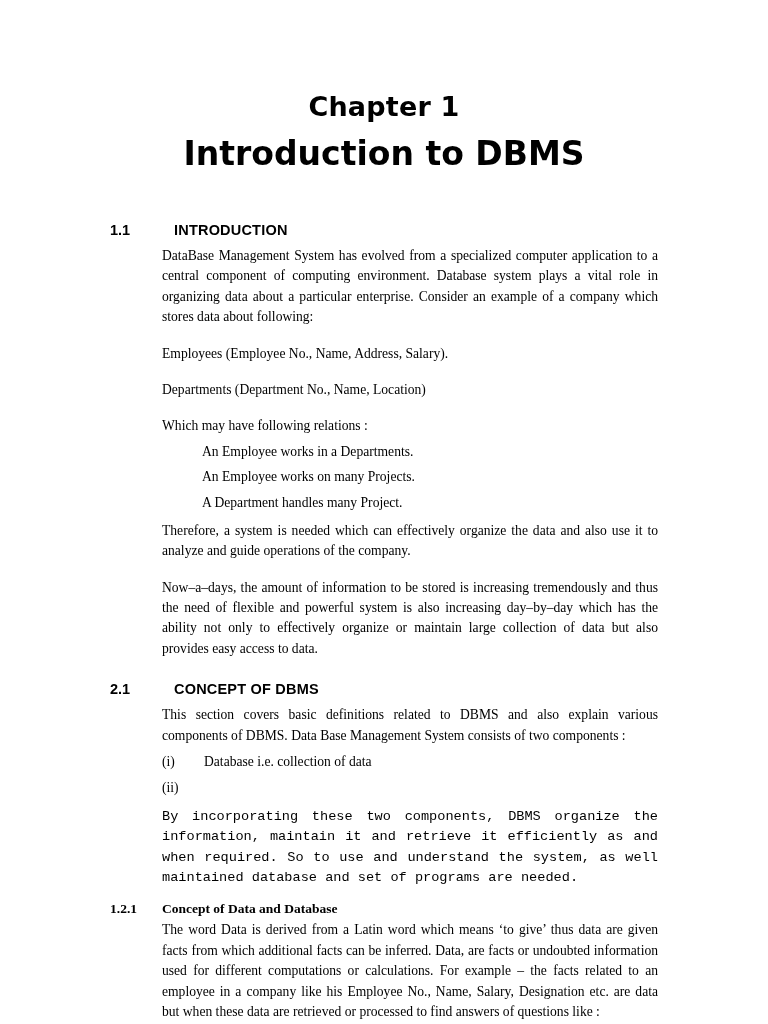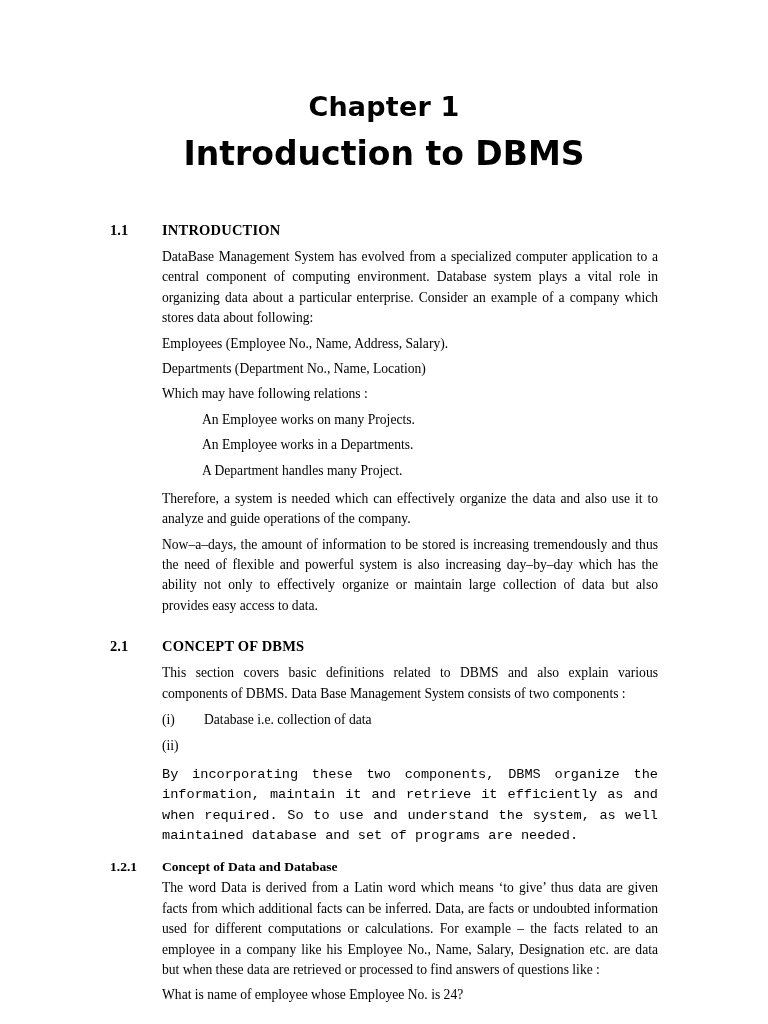--- a/index.html
+++ b/index.html
@@ -43,24 +43,25 @@
     width: 548px;
     padding-top: 50px;
   }
   .section {
     position: relative;
     margin-top: 0;
   }
   .sec-head {
     display: flex;
     align-items: baseline;
-    font-family: Liberation Serif, serif;
+    font-family: Liberation Sans, sans-serif;
     font-weight: bold;
     font-size: 14.5px;
     margin-bottom: 8px;
+    gap: 12px;
   }
   .sec-num {
     width: 52px;
     flex: 0 0 52px;
   }
   .sec-title {
     letter-spacing: 0.2px;
   }
   .sub-head {
     display: flex;
@@ -78,21 +79,21 @@
     padding-left: 52px;
   }
   p.para {
     margin: 0 0 0 0;
     font-size: 13.6px;
     line-height: 1.5;
     text-align: justify;
     text-justify: inter-word;
   }
   p.para + p.para {
-    margin-top: 5px;
+    margin-top: 16px;
   }
   p.tight {
     margin-top: 5px;
   }
   .list-line {
     font-size: 13.6px;
     line-height: 1.5;
     margin-top: 5px;
   }
   .indent-1 {
@@ -126,22 +127,22 @@
       <div class="sec-head">
         <span class="sec-num">1.1</span>
         <span class="sec-title">INTRODUCTION</span>
       </div>
       <div class="body-block">
         <p class="para">DataBase Management System has evolved from a specialized computer application to a central component of computing environment. Database system plays a vital role in organizing data about a particular enterprise. Consider an example of a company which stores data about following:</p>
         <p class="para tight">Employees (Employee No., Name, Address, Salary).</p>
         <p class="para tight">Departments (Department No., Name, Location)</p>
         <p class="para tight">Which may have following relations :</p>
 
+        <div class="list-line indent-1">An Employee works in a Departments.</div>
         <div class="list-line indent-1">An Employee works on many Projects.</div>
-        <div class="list-line indent-1">An Employee works in a Departments.</div>
         <div class="list-line indent-1">A Department handles many Project.</div>
 
         <p class="para" style="margin-top:8px;">Therefore, a system is needed which can effectively organize the data and also use it to analyze and guide operations of the company.</p>
         <p class="para">Now–a–days, the amount of information to be stored is increasing tremendously and thus the need of flexible and powerful system is also increasing day–by–day which has the ability not only to effectively organize or maintain large collection of data but also provides easy access to data.</p>
       </div>
     </div>
 
     <div class="section gap-sec">
       <div class="sec-head">
         <span class="sec-num">2.1</span>

